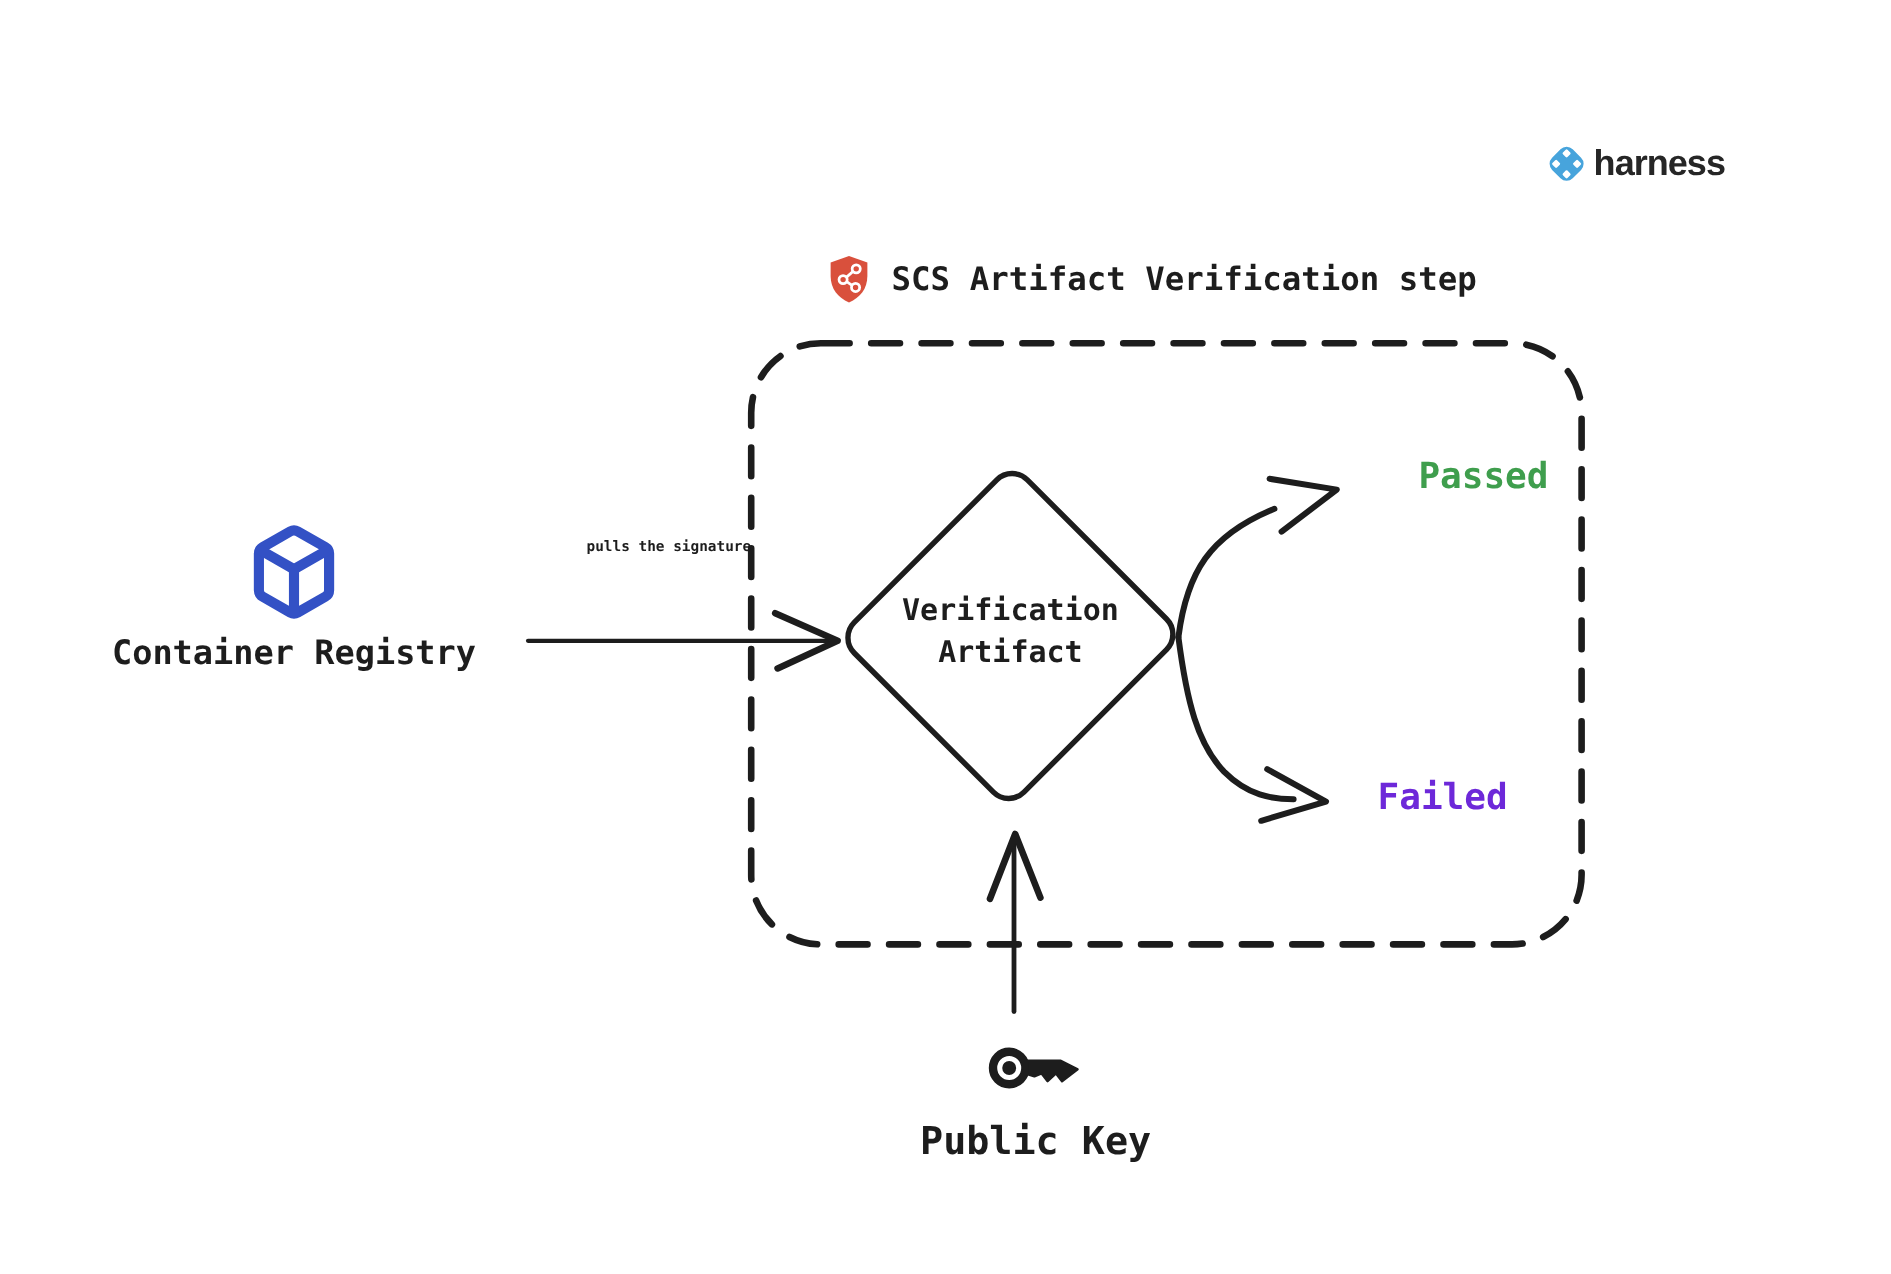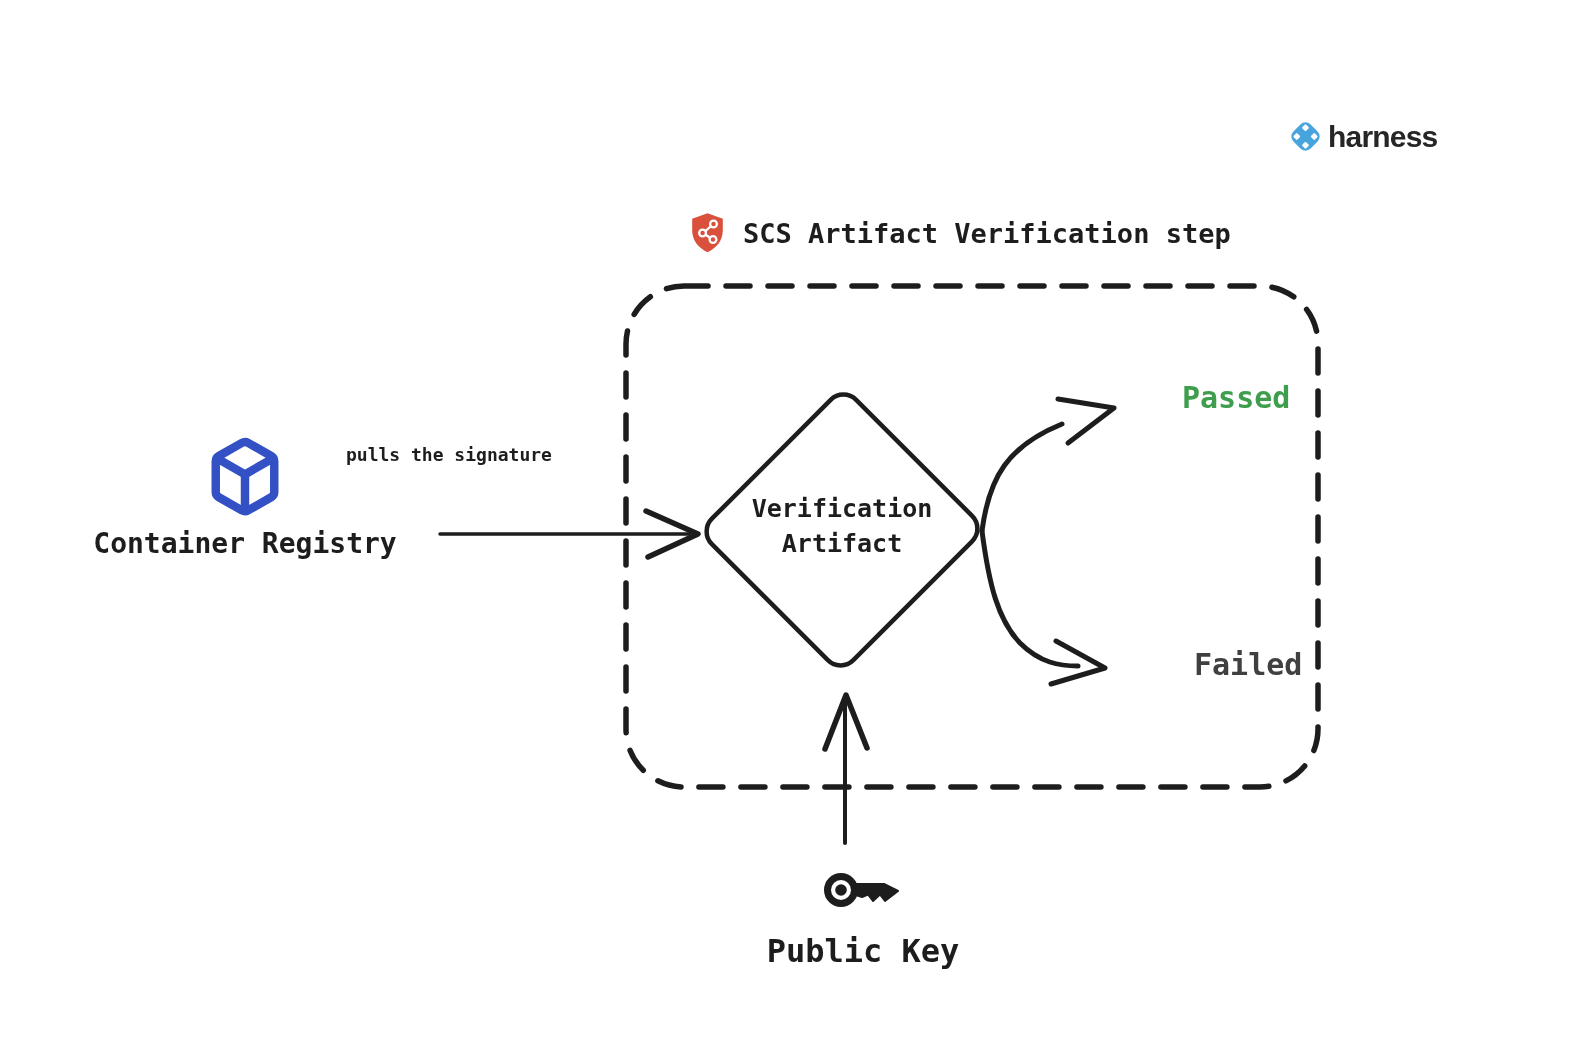--- a/index.html
+++ b/index.html
@@ -24,22 +24,22 @@
   
   .step-title{left:690px;top:210px;display:flex;align-items:center;gap:18px;height:46px;}
   .step-title .label{font-size:27px;font-weight:700;white-space:nowrap;}
 
   
   .registry{left:55px;top:430px;width:380px;text-align:center;}
   .registry .label{font-size:28px;font-weight:700;line-height:40px;}
   .registry .sublabel{font-size:26px;font-weight:700;margin-top:18px;}
 
   
-  .edge-label{left:346px;top:441px;width:280px;text-align:left;
-    font-size:18px;font-weight:700;line-height:28px;}
+  .edge-label{left:346px;top:441px;width:280px;text-align:right;
+    font-size:12px;font-weight:700;line-height:28px;}
 
   
   .decision-label{left:742px;top:491px;width:200px;text-align:center;
     font-size:25px;font-weight:700;line-height:35px;}
 
   
   .outcome{font-size:30px;font-weight:700;white-space:nowrap;}
   .outcome.passed{left:1146px;top:380px;color:#3f9e4d;margin-left:36px;}
   .outcome.failed{left:1148px;top:647px;color:#e2493c;}
 
@@ -117,21 +117,21 @@
   <div class="abs edge-label">
     <div>pulls the signature</div>
   </div>
 
   <div class="abs decision-label">
     <div>Verification</div>
     <div>Artifact</div>
   </div>
 
   <div class="abs outcome passed" style="color: rgb(63, 158, 77);">Passed</div>
-  <div class="abs outcome failed" style="color: #404040; margin-left: 46px;">Failed</div>
+  <div class="abs outcome failed" style="color: #6d28d9;">Failed</div>
 
   <div class="abs public-key">
     <svg width="86" height="52" viewBox="0 0 86 52">
       <circle cx="21" cy="26" r="13.5" fill="none" stroke="#1d1d1d" stroke-width="7"></circle>
       <circle cx="21" cy="26" r="5.8" fill="#1d1d1d"></circle>
       <path d="M36 20 H64 L78 27 L65 37 L60 30.5 L53 37 L48 30.5 L42 33 L36 31 Z" fill="#1d1d1d" stroke="#1d1d1d" stroke-width="2" stroke-linejoin="round"></path>
     </svg>
     <div class="label">Public Key</div>
   </div>
 

